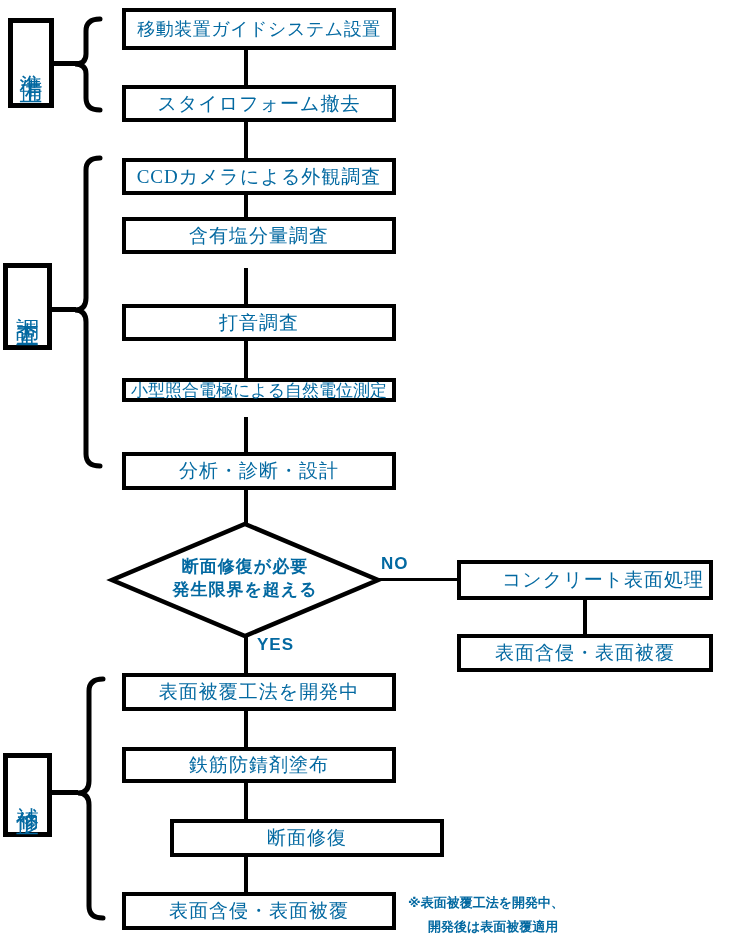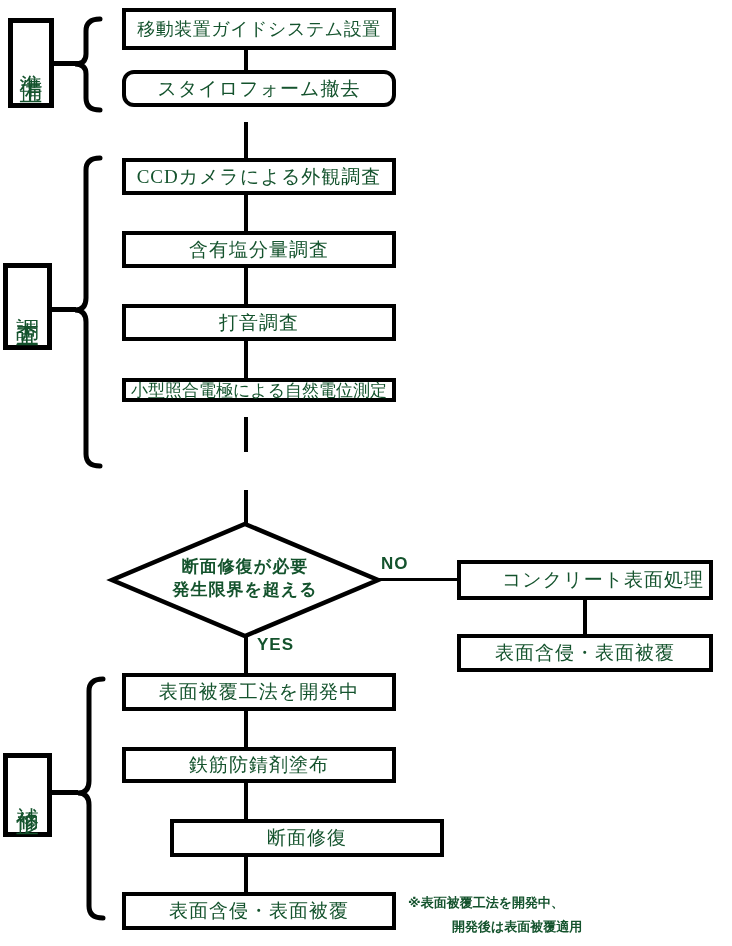--- a/index.html
+++ b/index.html
@@ -1,18 +1,18 @@
 <!DOCTYPE html>
 <html><head>
 <meta charset="utf-8">
 <style>
   html,body{margin:0;padding:0;background:#ffffff;}
   #canvas{
     position:relative;width:732px;height:946px;background:#ffffff;
-    font-family:"Liberation Serif","DejaVu Serif",serif;color:#14532d;
+    font-family:"Liberation Serif","DejaVu Serif",serif;color:#0369a1;
     overflow:hidden;
   }
   .box{
     position:absolute;left:122px;width:274px;box-sizing:border-box;
     border:4px solid #000;background:#fff;z-index:3;
     display:flex;align-items:center;justify-content:center;
     font-size:19px;letter-spacing:1px;white-space:nowrap;
   }
   .box.long{font-size:18px;letter-spacing:.5px;}
   .box.xlong{font-size:17px;letter-spacing:0;}
@@ -34,21 +34,21 @@
     position:absolute;z-index:4;font-family:"Liberation Sans","DejaVu Sans",sans-serif;
     font-weight:bold;font-size:17px;letter-spacing:1px;text-align:right;
   }
   #no-label{left:381px;top:554px;}
   #yes-label{left:257px;top:635px;}
   .note{
     position:absolute;left:408px;top:891px;z-index:4;
     font-family:"Liberation Sans","DejaVu Sans",sans-serif;
     font-weight:bold;font-size:13px;line-height:24px;white-space:nowrap;
   }
-  .note .l2{margin-left:44px;}
+  .note .l2{margin-left:20px;}
 </style>
 </head>
 <body>
 
 <div id="canvas">
 
   <div class="line" style="left:244px;top:50px;width:4px;height:35px;"></div>
   <div class="line" style="left:244px;top:122px;width:4px;height:36px;"></div>
   <div class="line" style="left:244px;top:195px;width:4px;height:36px;"></div>
   <div class="line" style="left:244px;top:268px;width:4px;height:36px;"></div>
@@ -71,26 +71,27 @@
     <path d="M 100,158 Q 86,158 86,170 L 86,298 Q 86,310 75,310 Q 86,310 86,322 L 86,454 Q 86,466 100,466" fill="none" stroke="#000" stroke-width="5" stroke-linecap="round"></path>
     <path d="M 103,679 Q 89,679 89,691 L 89,781 Q 89,793 78,793 Q 89,793 89,805 L 89,906 Q 89,918 103,918" fill="none" stroke="#000" stroke-width="5" stroke-linecap="round"></path>
     <polygon points="245,524 378,580 245,636 112,580" fill="#ffffff" stroke="#000" stroke-width="4.5" stroke-linejoin="miter"></polygon>
   </svg>
 
   <div class="labelbox" style="left:8px;top:18px;width:46px;height:90px;">準備工</div>
   <div class="labelbox" style="left:3px;top:263px;width:49px;height:87px;">調査工</div>
   <div class="labelbox" style="left:3px;top:753px;width:49px;height:84px;">補修工</div>
 
   <div class="box long" style="top:8px;height:42px;">移動装置ガイドシステム設置</div>
-  <div class="box" style="top:70px;height:37px;border-radius:12px;">スタイロフォーム撤去</div>
+  <div class="box" style="top:85px;height:37px;">スタイロフォーム撤去</div>
 
   <div class="box" style="top:158px;height:37px;">CCDカメラによる外観調査</div>
-  <div class="box" style="top:231px;height:37px;font-family:Liberation Serif, serif;">含有塩分量調査</div>
+  <div class="box" style="top:217px;height:37px;font-family:Liberation Serif, serif;">含有塩分量調査</div>
   <div class="box" style="top:304px;height:37px;">打音調査</div>
   <div class="box xlong" style="top:378px;height:24px;">小型照合電極による自然電位測定</div>
+  <div class="box" style="top:452px;height:38px;">分析・診断・設計</div>
 
   <div class="decision-text">
     <div>断面修復が必要</div>
     <div>発生限界を超える</div>
   </div>
   <div class="branch-label" id="no-label">NO</div>
   <div class="branch-label" id="yes-label">YES</div>
 
   <div class="box right-col" style="top:560px;height:40px;padding-left:36px;">コンクリート表面処理</div>
   <div class="box right-col" style="top:634px;height:38px;">表面含侵・表面被覆</div>

